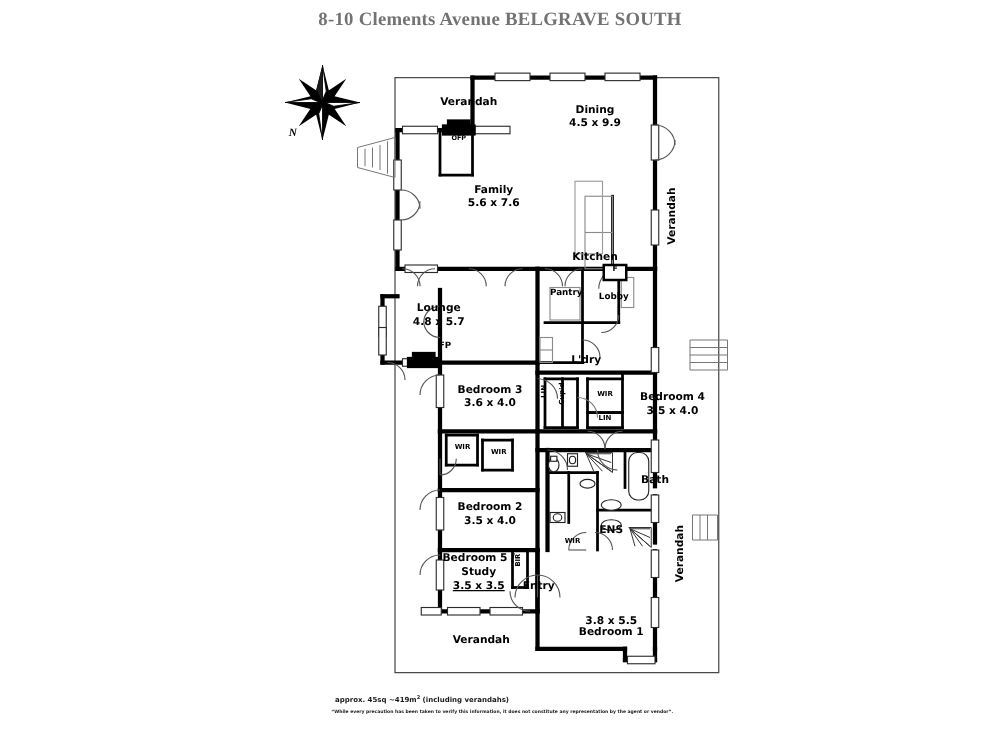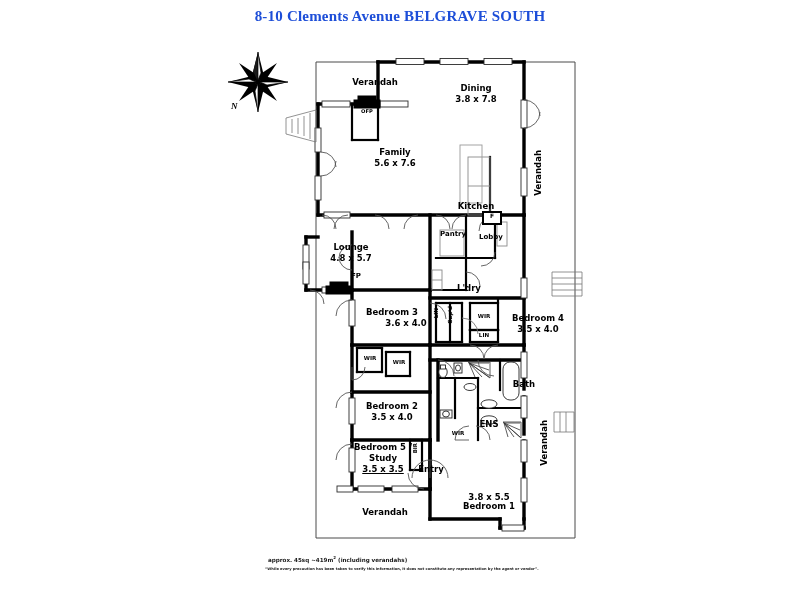--- a/index.html
+++ b/index.html
@@ -4,21 +4,21 @@
 <style>
   html,body{margin:0;padding:0;}
   body{
     width:800px;height:600px;background:#ffffff;
     font-family:"DejaVu Sans", sans-serif;
     position:relative;overflow:hidden;
   }
   #plan-title{
     position:absolute;top:8px;left:0;width:800px;text-align:center;
     font-family:"Liberation Serif", serif;
-    font-size:15px;font-weight:700;color:#1d4ed8;letter-spacing:.2px;
+    font-size:15px;font-weight:700;color:#737373;letter-spacing:.2px;
   }
   .svgwrap{position:absolute;top:0;left:0;width:800px;height:600px;}
   svg{display:block;}
 
   
   .lbl{
     position:absolute;
     font-family:"DejaVu Sans", sans-serif;
     color:#000;
     text-align:center;
@@ -386,42 +386,42 @@
     <polygon points="30,0 9,3 2,0" fill="#fff" stroke="#000" stroke-width="0.7"></polygon>
     <circle cx="0" cy="0" r="2.2" fill="#000"></circle>
   </g>
 </svg>
 </div>
 <div class="compass-n" style="left:231px;top:101px;">N</div>
 
 <div class="lbl room" style="left:340px;top:78px;width:70px;">Verandah</div>
 
 <div class="lbl room" style="left:441px;top:84px;width:70px;">Dining</div>
-<div class="lbl room" style="left:441px;top:95px;width:70px;">3.8 x 7.8</div>
+<div class="lbl room" style="left:441px;top:95px;width:70px;">4.5 x 9.9</div>
 
 <div class="lbl tiny" style="left:354px;top:109px;width:26px;">OFP</div>
 
 <div class="lbl room" style="left:360px;top:148px;width:70px;">Family</div>
 <div class="lbl room" style="left:360px;top:159px;width:70px;">5.6 x 7.6</div>
 
 <div class="lbl room" style="left:448px;top:202px;width:56px;">Kitchen</div>
 
 <div class="lbl tiny" style="left:483px;top:213px;width:18px;font-size:6px;">F</div>
 
 <div class="lbl room" style="left:318px;top:243px;width:66px;">Lounge</div>
 <div class="lbl room" style="left:318px;top:254px;width:66px;">4.8 x 5.7</div>
 
 <div class="lbl small" style="left:345px;top:273px;width:22px;">FP</div>
 
 <div class="lbl small" style="left:437px;top:231px;width:32px;">Pantry</div>
 <div class="lbl small" style="left:474px;top:234px;width:34px;">Lobby</div>
 <div class="lbl room" style="left:449px;top:284px;width:40px;">L'dry</div>
 
 <div class="lbl room" style="left:356px;top:308px;width:72px;">Bedroom 3</div>
-<div class="lbl room" style="left:356px;top:319px;width:72px;margin-left:14px;">3.6 x 4.0</div>
+<div class="lbl room" style="left:356px;top:319px;width:72px;">3.6 x 4.0</div>
 
 <div class="lbl room" style="left:502px;top:314px;width:72px;">Bedroom 4</div>
 <div class="lbl room" style="left:502px;top:325px;width:72px;">3.5 x 4.0</div>
 
 <div class="lbl tiny" style="left:471px;top:313px;width:26px;font-size:5.6px;">WIR</div>
 <div class="lbl tiny" style="left:471px;top:332px;width:26px;font-size:5.6px;">LIN</div>
 
 <div class="lbl tiny vert" style="left:433px;top:308px;width:10px;font-size:5.6px;">LIN</div>
 <div class="lbl tiny vert" style="left:447px;top:306px;width:10px;font-size:5.6px;">Cup'd</div>
 

